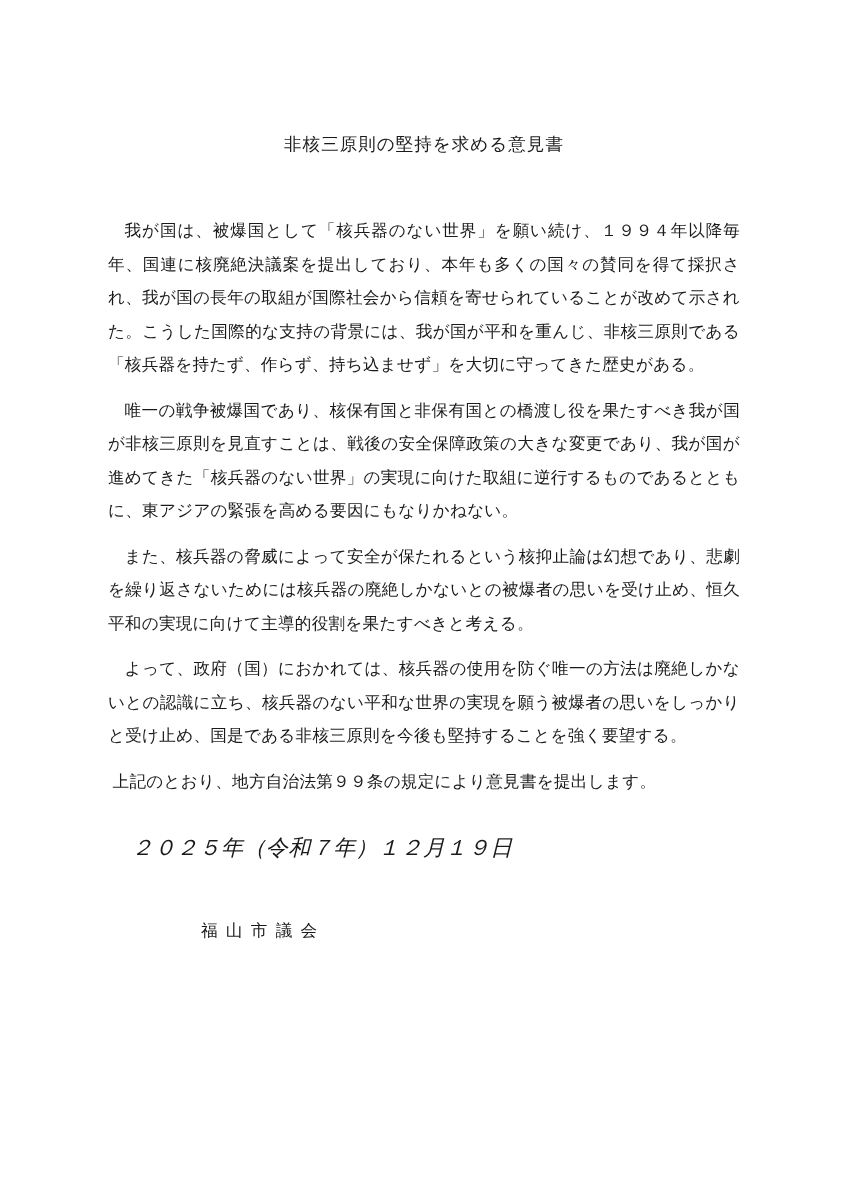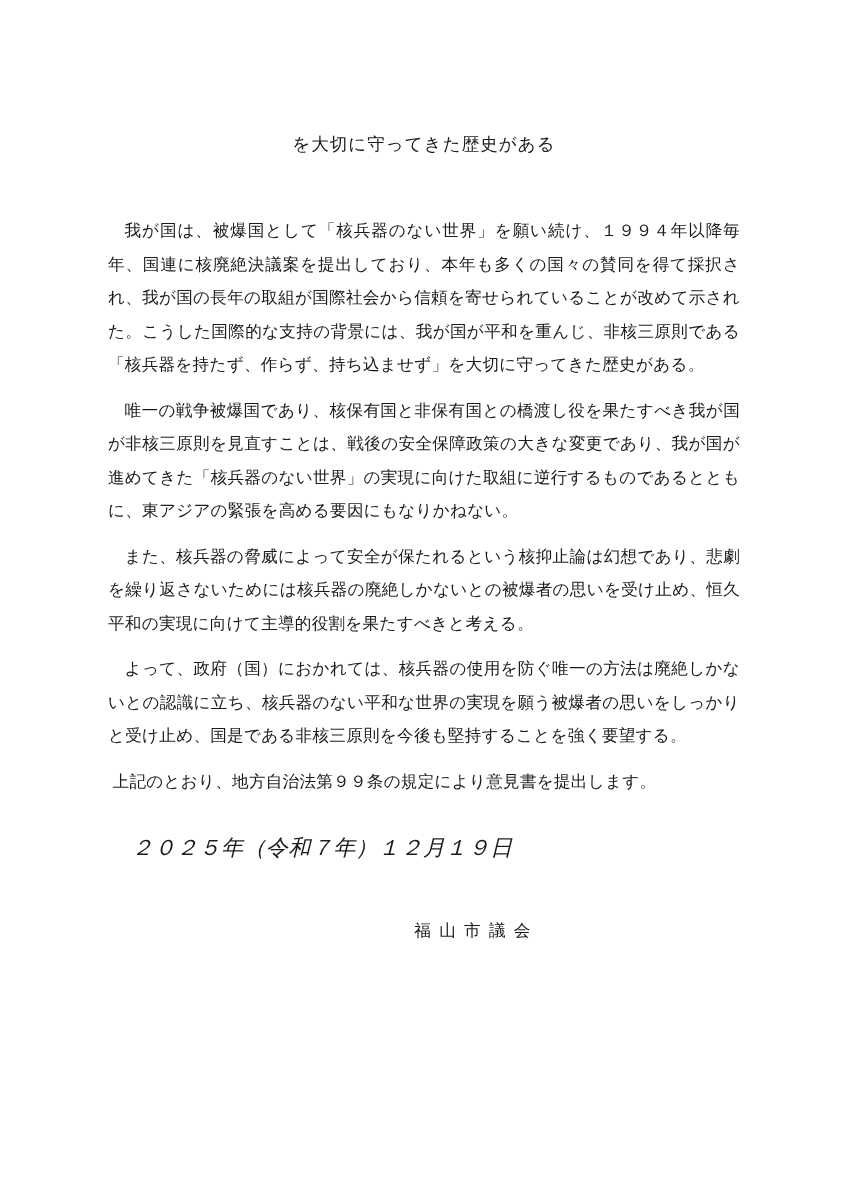--- a/index.html
+++ b/index.html
@@ -49,38 +49,38 @@
     font-size: 22px;
     line-height: 2.0;
     letter-spacing: 0.02em;
     text-indent: 1.6em;
     font-style: italic;
   }
   .signature {
     margin: 44px 0 0 0;
     font-size: 16.6px;
     line-height: 2.0;
-    text-align: center;
+    text-align: left;
     letter-spacing: 0.5em;
     padding-left: 16%;
   }
   .submit-line {
     margin: 0;
     font-size: 16.6px;
     line-height: 2.02;
     letter-spacing: 0.015em;
     text-indent: 1em;
   }
 </style>
 </head>
 <body>
 
 <div class="page">
 
-  <h1 class="doc-title">を大切に守ってきた歴史がある</h1>
+  <h1 class="doc-title">非核三原則の堅持を求める意見書</h1>
 
   <div class="body-block">
     <p class="para">我が国は、被爆国として「核兵器のない世界」を願い続け、１９９４年以降毎年、国連に核廃絶決議案を提出しており、本年も多くの国々の賛同を得て採択され、我が国の長年の取組が国際社会から信頼を寄せられていることが改めて示された。こうした国際的な支持の背景には、我が国が平和を重んじ、非核三原則である「核兵器を持たず、作らず、持ち込ませず」を大切に守ってきた歴史がある。</p>
     <p class="para">唯一の戦争被爆国であり、核保有国と非保有国との橋渡し役を果たすべき我が国が非核三原則を見直すことは、戦後の安全保障政策の大きな変更であり、我が国が進めてきた「核兵器のない世界」の実現に向けた取組に逆行するものであるとともに、東アジアの緊張を高める要因にもなりかねない。</p>
     <p class="para">また、核兵器の脅威によって安全が保たれるという核抑止論は幻想であり、悲劇を繰り返さないためには核兵器の廃絶しかないとの被爆者の思いを受け止め、恒久平和の実現に向けて主導的役割を果たすべきと考える。</p>
     <p class="para">よって、政府（国）におかれては、核兵器の使用を防ぐ唯一の方法は廃絶しかないとの認識に立ち、核兵器のない平和な世界の実現を願う被爆者の思いをしっかりと受け止め、国是である非核三原則を今後も堅持することを強く要望する。</p>
   </div>
 
   <div class="gap-block">
     <p class="submit-line">上記のとおり、地方自治法第９９条の規定により意見書を提出します。</p>

